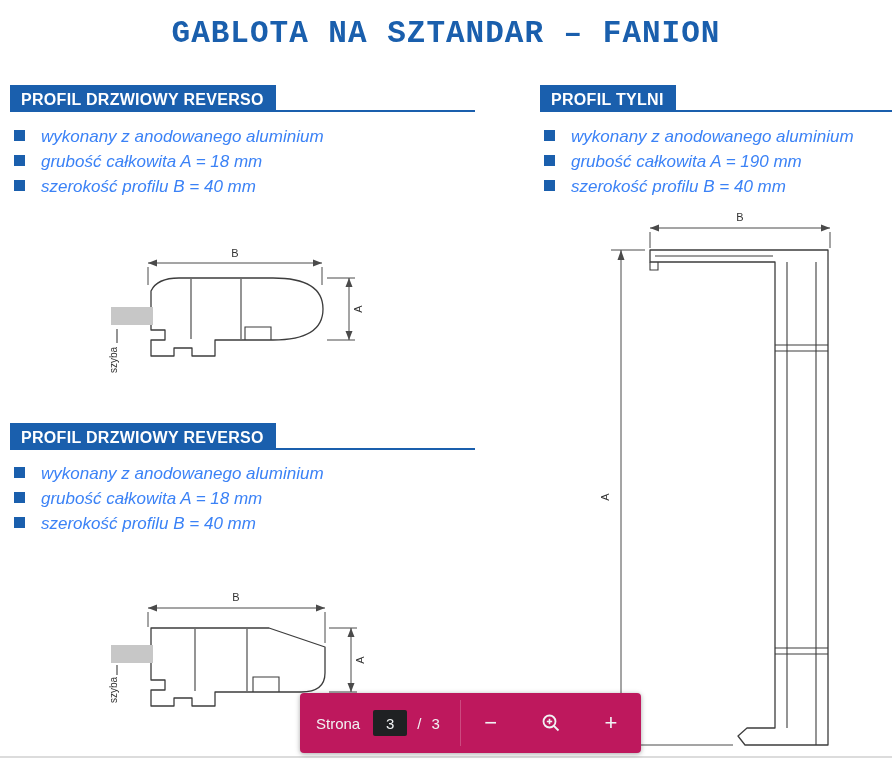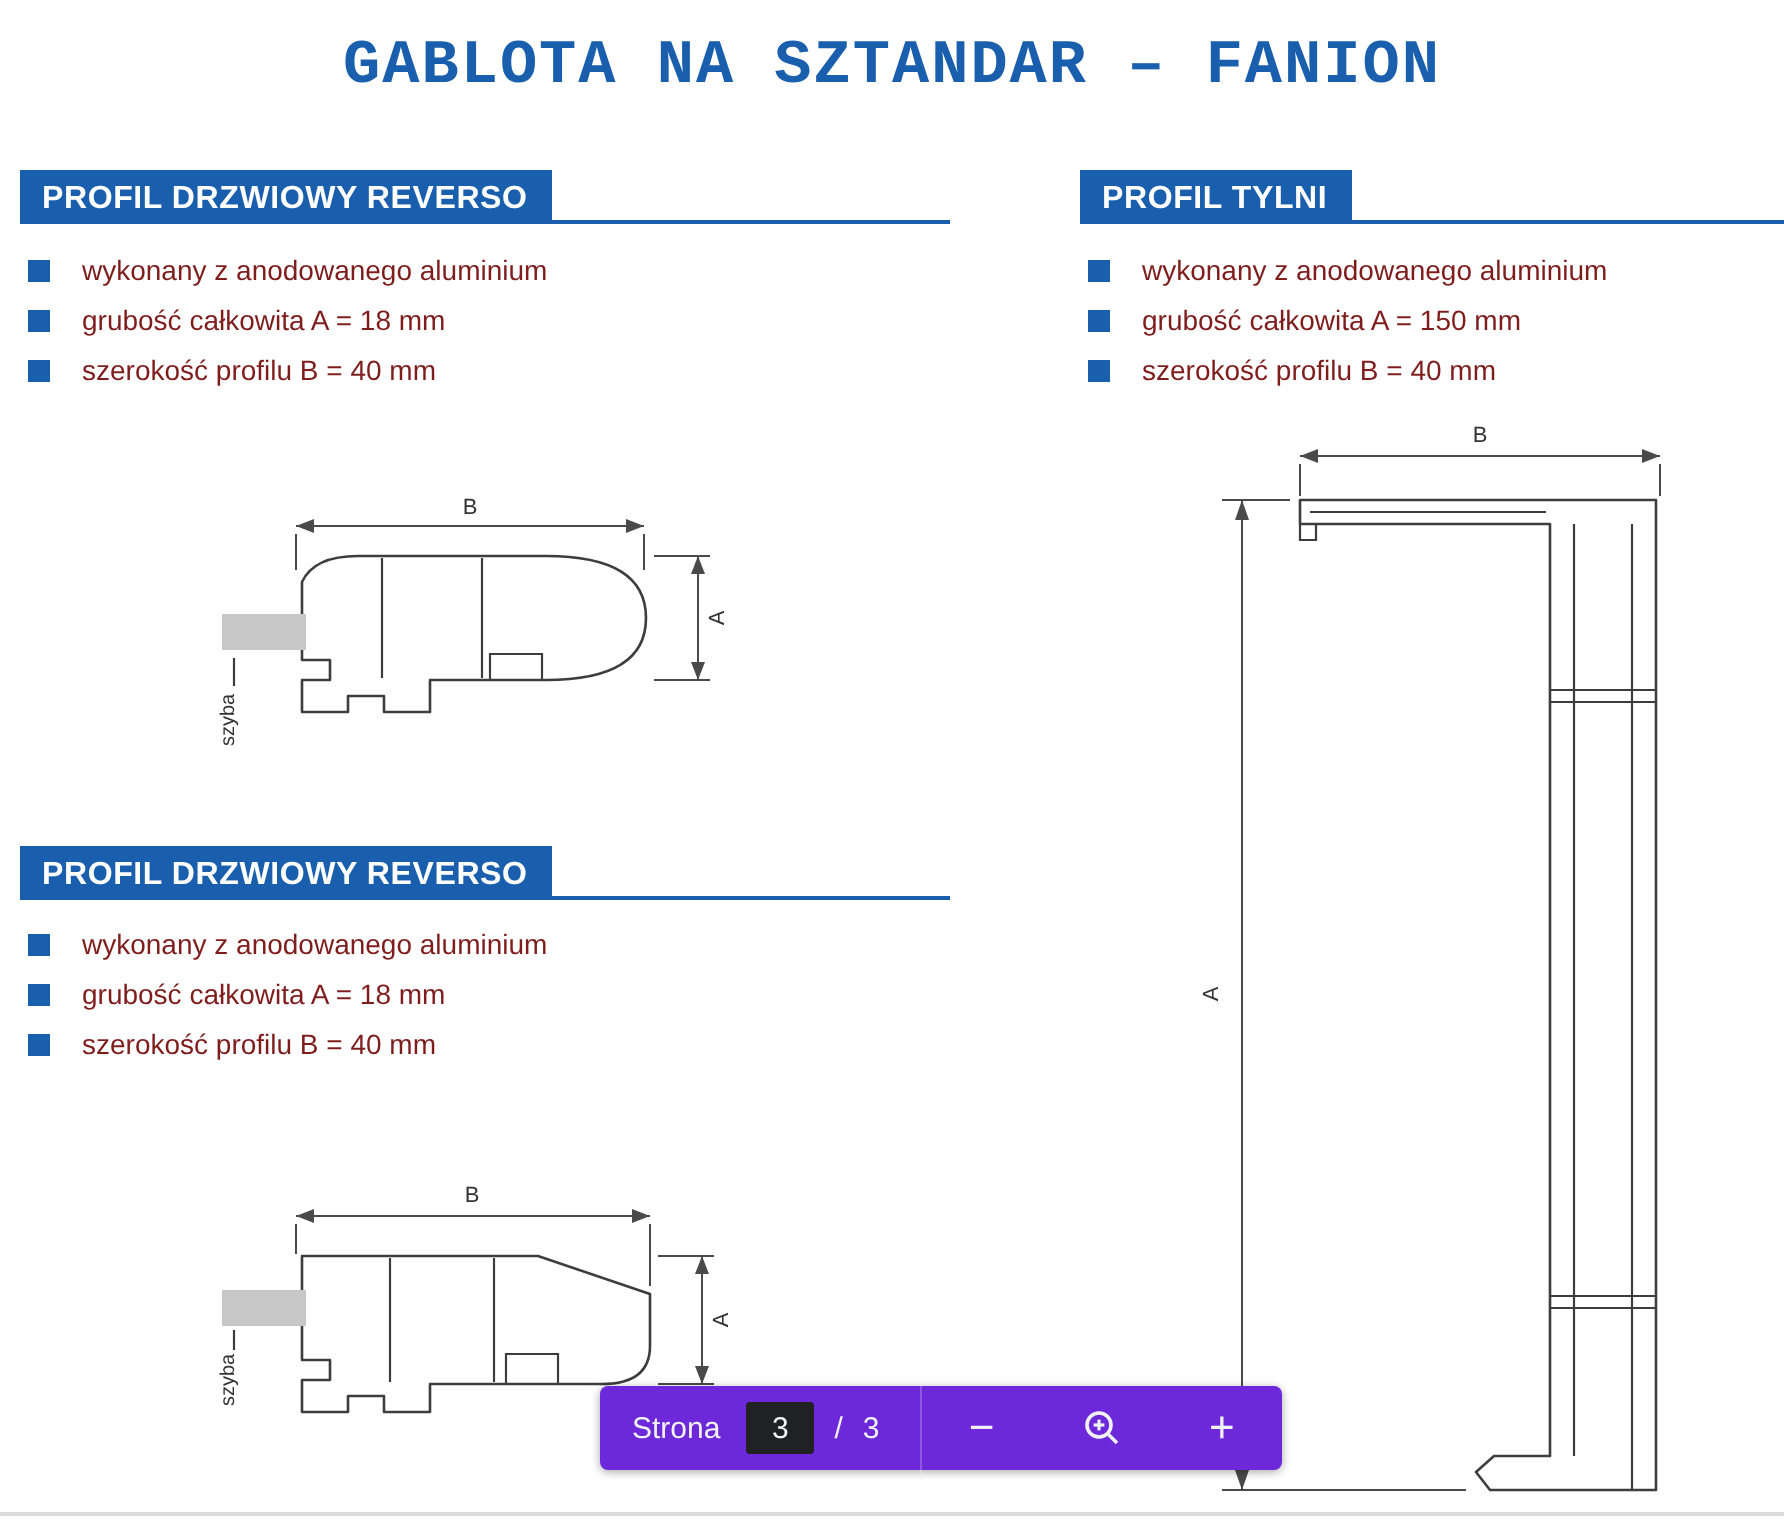--- a/index.html
+++ b/index.html
@@ -21,32 +21,32 @@
   }
   .hdr-bar {
     display:inline-block; background:#1a5fad; color:#ffffff;
     font-weight:700; font-size:16px; letter-spacing:0.3px;
     padding:4px 12px 0 11px; height:27px; line-height:22px;
     white-space:nowrap;
   }
   .bullets { position:absolute; list-style:none; }
   .bullet { display:flex; align-items:flex-start; height:25px; }
   .sq { width:11px; height:11px; background:#1a5fad; margin:3px 16px 0 4px; flex:0 0 11px; }
-  .btxt { font-size:14px; color:#7f1d1d; }
+  .btxt { font-size:17px; color:#3b82f6;font-style:italic; }
   .drawing { position:absolute; }
   .dln { stroke:#4a4a4a; stroke-width:1; fill:none; }
   .arr { fill:#4a4a4a; }
   .prof { fill:#ffffff; stroke:#3d3d3d; stroke-width:1.3; stroke-linejoin:round; }
   .iln { stroke:#3d3d3d; stroke-width:1.1; fill:none; }
   .glass { fill:#c7c7c7; }
   .dimtxt { font-size:11px; fill:#333333; }
   .glasstxt { font-size:10px; fill:#333333; }
   .pdf-toolbar {
-    position:absolute; left:300px; top:693px; width:341px; height:42px;
-    background:#6d28d9; border-radius:4px; display:flex; align-items:center;
+    position:absolute; left:300px; top:693px; width:341px; height:60px;
+    background:#be185d; border-radius:4px; display:flex; align-items:center;
     color:#f1f3f4; font-size:15px; z-index:10;
     box-shadow:0 1px 5px rgba(0,0,0,0.35);
   }
   .tb-left { display:flex; align-items:center; padding-left:16px; }
   .page-box {
     margin-left:13px; width:34px; height:26px; background:#1f2123;
     border-radius:2px; display:flex; align-items:center; justify-content:center;
     font-size:15px; color:#f1f3f4;
   }
   .sep { margin:0 10px; }
@@ -159,21 +159,21 @@
   <div class="hdr-bar">PROFIL TYLNI</div>
 </div>
 
 <ul class="bullets" style="left:540px; top:127px;">
   <li class="bullet">
     <span class="sq"></span>
     <span class="btxt">wykonany z anodowanego aluminium</span>
   </li>
   <li class="bullet">
     <span class="sq"></span>
-    <span class="btxt">grubość całkowita A = 150 mm</span>
+    <span class="btxt">grubość całkowita A = 190 mm</span>
   </li>
   <li class="bullet">
     <span class="sq"></span>
     <span class="btxt">szerokość profilu B = 40 mm</span>
   </li>
 </ul>
 
 <svg class="drawing" style="left:595px; top:205px;" width="297" height="550" viewBox="0 0 297 550">
 
   <text class="dimtxt" x="145" y="16" text-anchor="middle">B</text>

